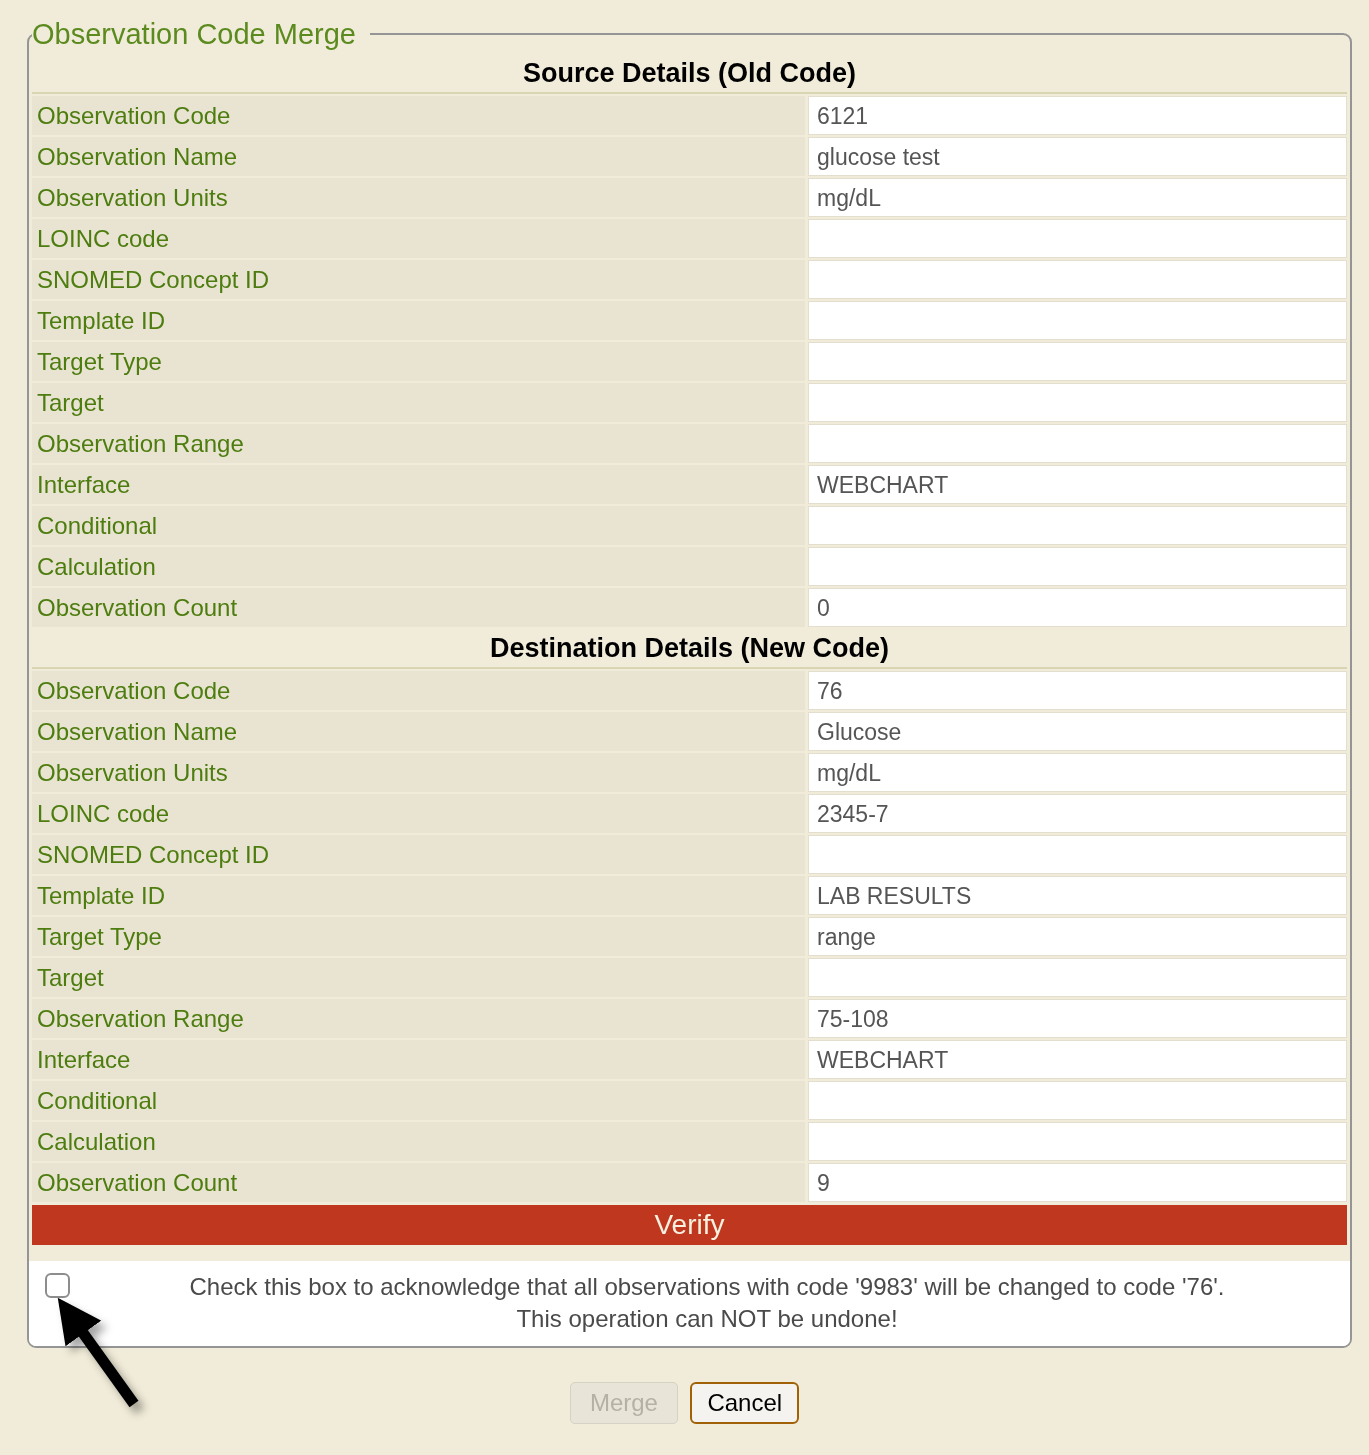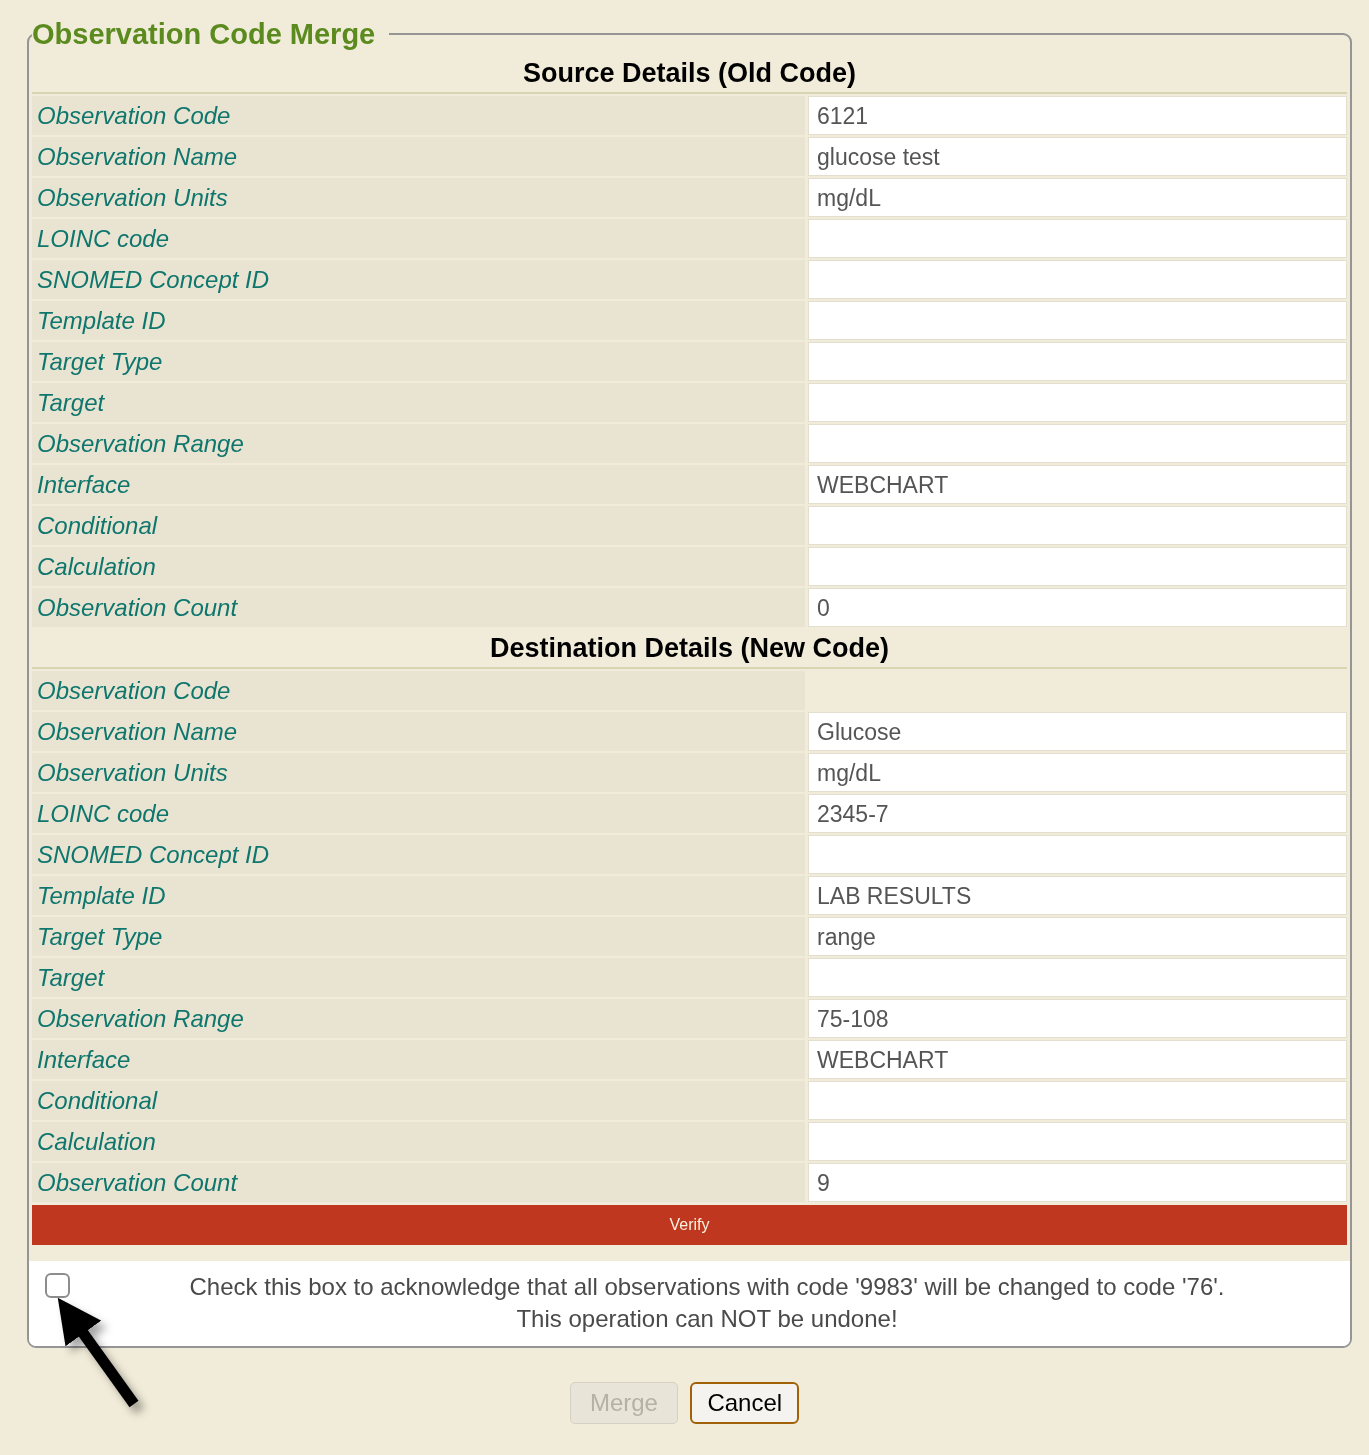--- a/index.html
+++ b/index.html
@@ -13,21 +13,21 @@
   fieldset.merge-fieldset{
     margin:16px 17px 0 27px;
     padding:0 3px 0 3px;
     border:2px solid #959595;
     border-radius:9px;
     background:#f1ecd9;
   }
   fieldset.merge-fieldset legend{
     color:#5b8a1e;
     font-size:29px;
-    font-weight:bold;
+    font-weight:normal;
     line-height:36px;
     padding:0 14px 0 0;
     margin-left:0;
   }
   .section-header{
     text-align:center;
     font-size:27px;
     font-weight:bold;
     color:#000;
     padding:7px 0 5px 0;
@@ -37,40 +37,39 @@
   .rows-host{display:block;}
   .row{
     display:grid;
     grid-template-columns:773px 1fr;
     column-gap:3px;
     margin-top:2px;
   }
   .row .label{
     background:#e9e4d1;
     font-size:24px;
-    color:#0f766e;
+    color:#4d7c0f;
     padding:6px 4px 5px 5px;
     line-height:28px;
-    font-style:italic;
   }
   .row .value{
     background:#ffffff;
     border:1px solid #e3decd;
     font-size:23px;
     color:#555555;
     padding:5px 8px 4px 8px;
     line-height:28px;
     min-height:28px;
   }
   .verify-banner{
     margin-top:3px;
     background:#c0371f;
     color:#f7f1df;
     text-align:center;
-    font-size:16px;
+    font-size:28px;
     line-height:28px;
     padding:6px 0 6px 0;
   }
   .ack-area{
     background:#ffffff;
     margin:16px -3px 0 -3px;
     border-radius:0 0 7px 7px;
     padding:10px 6px 11px 6px;
     display:flex;
     align-items:flex-start;
@@ -201,20 +200,21 @@
           <div class="value">0</div>
         </div>
       </div>
 
     <div class="section-header">Destination Details (New Code)</div>
 
     <div class="rows-host">
 
         <div class="row">
           <div class="label">Observation Code</div>
+          <div class="value">76</div>
         </div>
 
         <div class="row">
           <div class="label">Observation Name</div>
           <div class="value">Glucose</div>
         </div>
 
         <div class="row">
           <div class="label">Observation Units</div>
           <div class="value">mg/dL</div>

